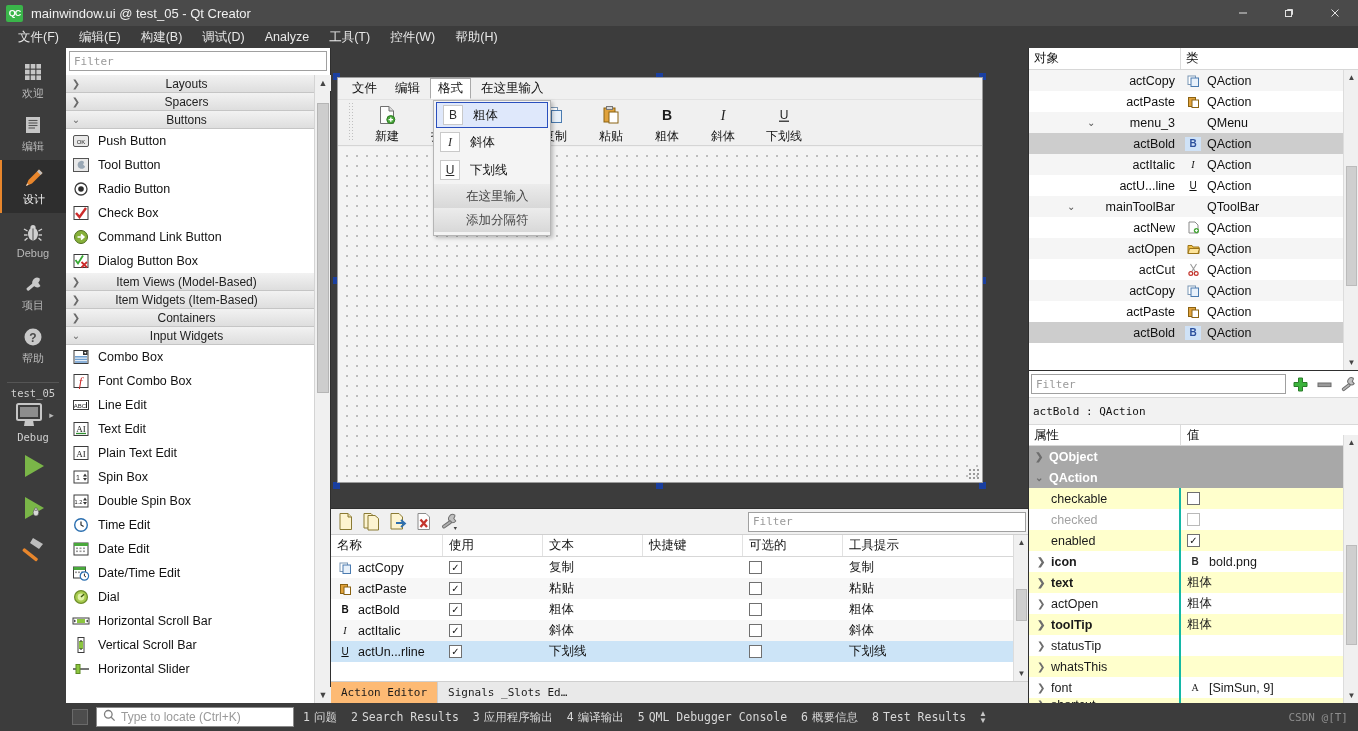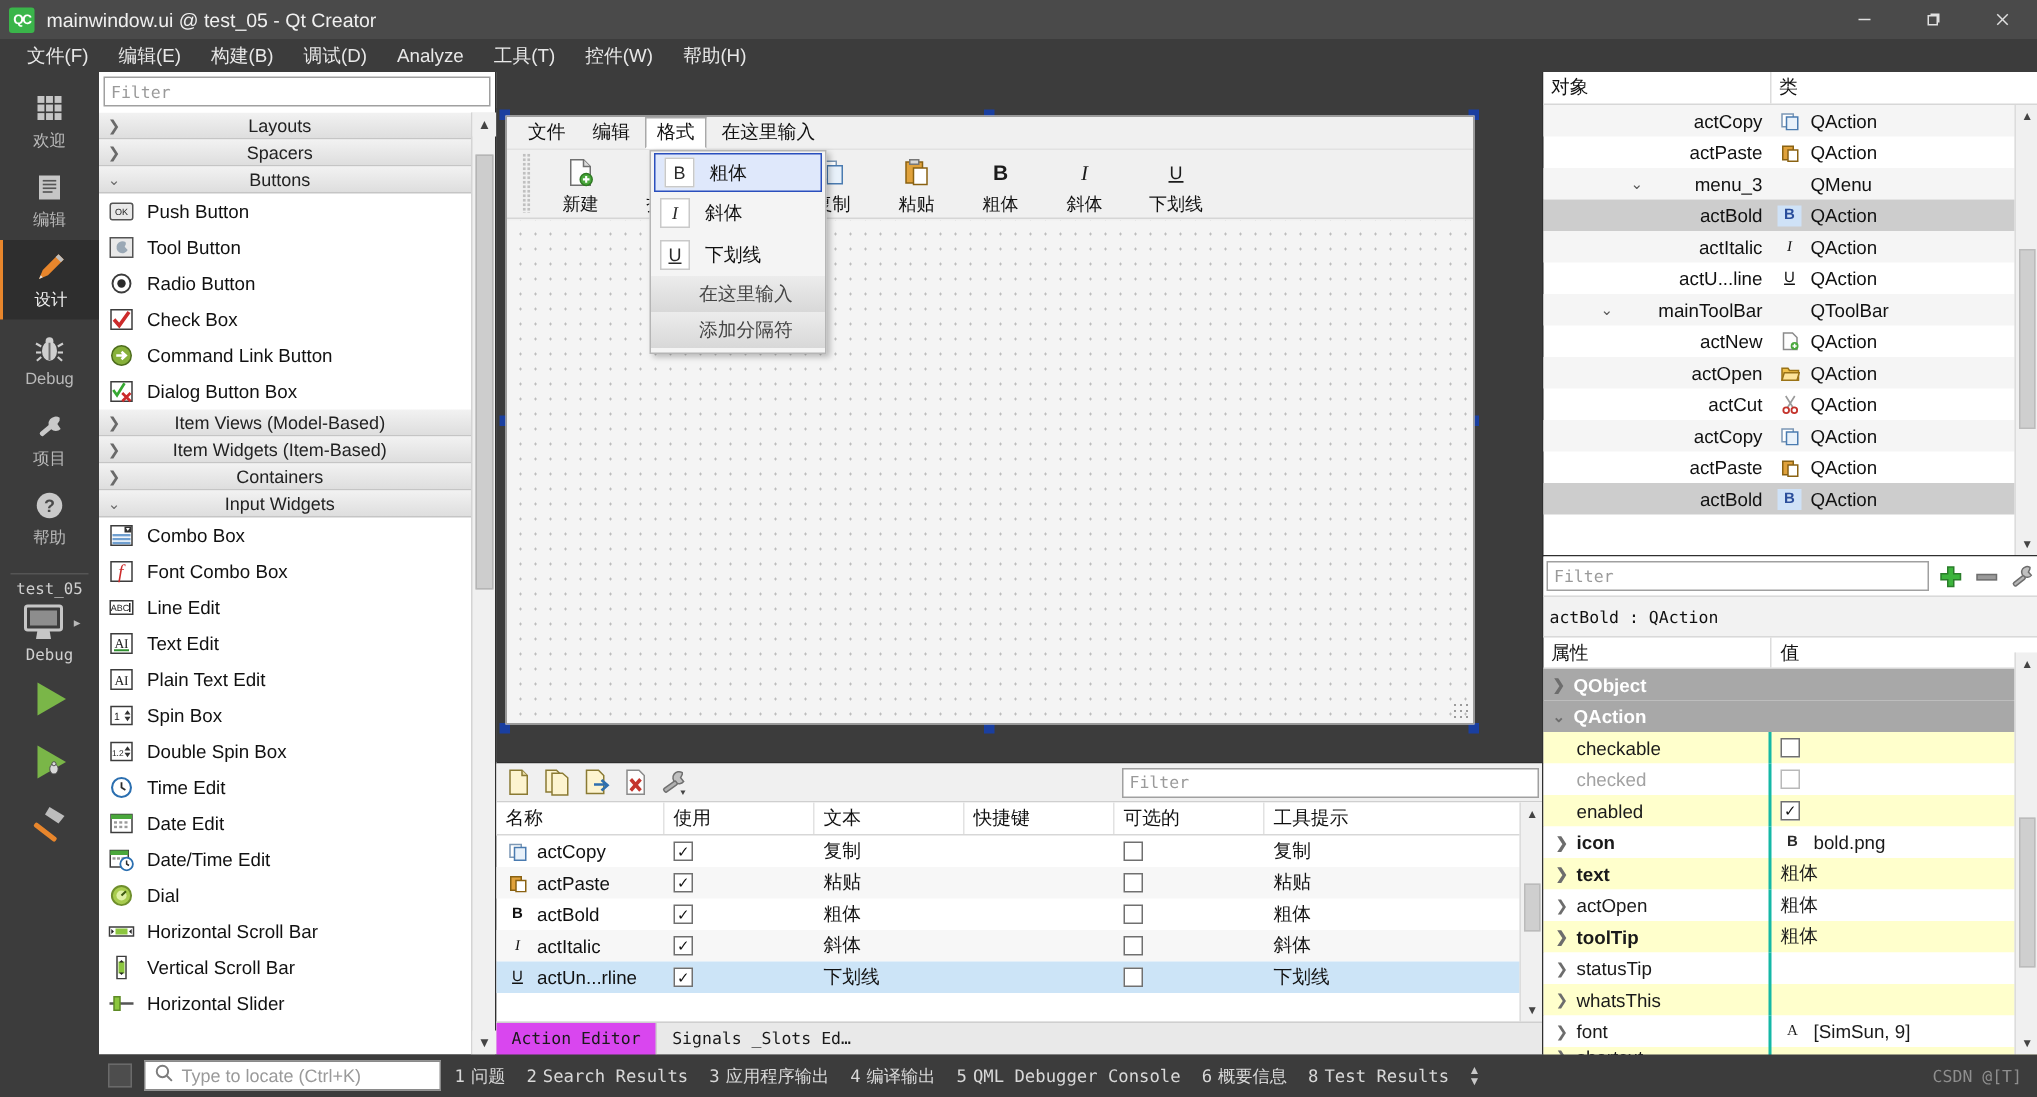--- a/index.html
+++ b/index.html
@@ -131,21 +131,21 @@
   .ae-row.alt{background:#f7f7f7;}
   .cb{width:13px;height:13px;border:1px solid #707070;background:#fff;display:inline-flex;
       align-items:center;justify-content:center;font-size:10px;color:#111;}
   .ae-scroll{position:absolute;right:0;top:26px;width:15px;bottom:22px;background:#f0f0f0;border-left:1px solid #dcdcdc;}
   .ae-scroll .up,.ae-scroll .dn{position:absolute;left:0;width:15px;height:15px;display:flex;align-items:center;justify-content:center;font-size:8px;color:#444;}
   .ae-scroll .up{top:0;} .ae-scroll .dn{bottom:0;}
   .ae-scroll .thumb{position:absolute;left:2px;top:54px;width:11px;height:32px;background:#cfcfcf;border:1px solid #bbb;}
   .ae-tabs{position:absolute;left:0;bottom:0;width:697px;height:22px;background:#e9e9e9;border-top:1px solid #cfcfcf;display:flex;align-items:center;}
   .ae-tab{height:22px;display:flex;align-items:center;padding:0 10px;font-family:"DejaVu Sans Mono",monospace;
           font-size:11px;color:#1a1a1a;}
-  .ae-tab.active{background:#d946ef;border-right:1px solid #cfcfcf;}
+  .ae-tab.active{background:#fdba74;border-right:1px solid #cfcfcf;}
 
   
   #objinsp{left:1028px;top:48px;width:330px;height:322px;background:#fff;border-left:1px solid #2f2f2f;}
   .oi-head{height:22px;display:flex;border-bottom:1px solid #d7d7d7;font-size:12.5px;color:#111;background:#fff;}
   .oi-head .c1{width:152px;padding-left:5px;display:flex;align-items:center;border-right:1px solid #dcdcdc;}
   .oi-head .c2{flex:1;padding-left:5px;display:flex;align-items:center;}
   .oi-row{height:21px;display:flex;font-size:12.5px;color:#111;align-items:center;}
   .oi-row.alt{background:#f5f5f5;}
   .oi-row.sel{background:#cdcdcd;}
   .oi-row .nm{width:152px;text-align:right;padding-right:6px;display:flex;align-items:center;justify-content:flex-end;gap:4px;position:relative;}

